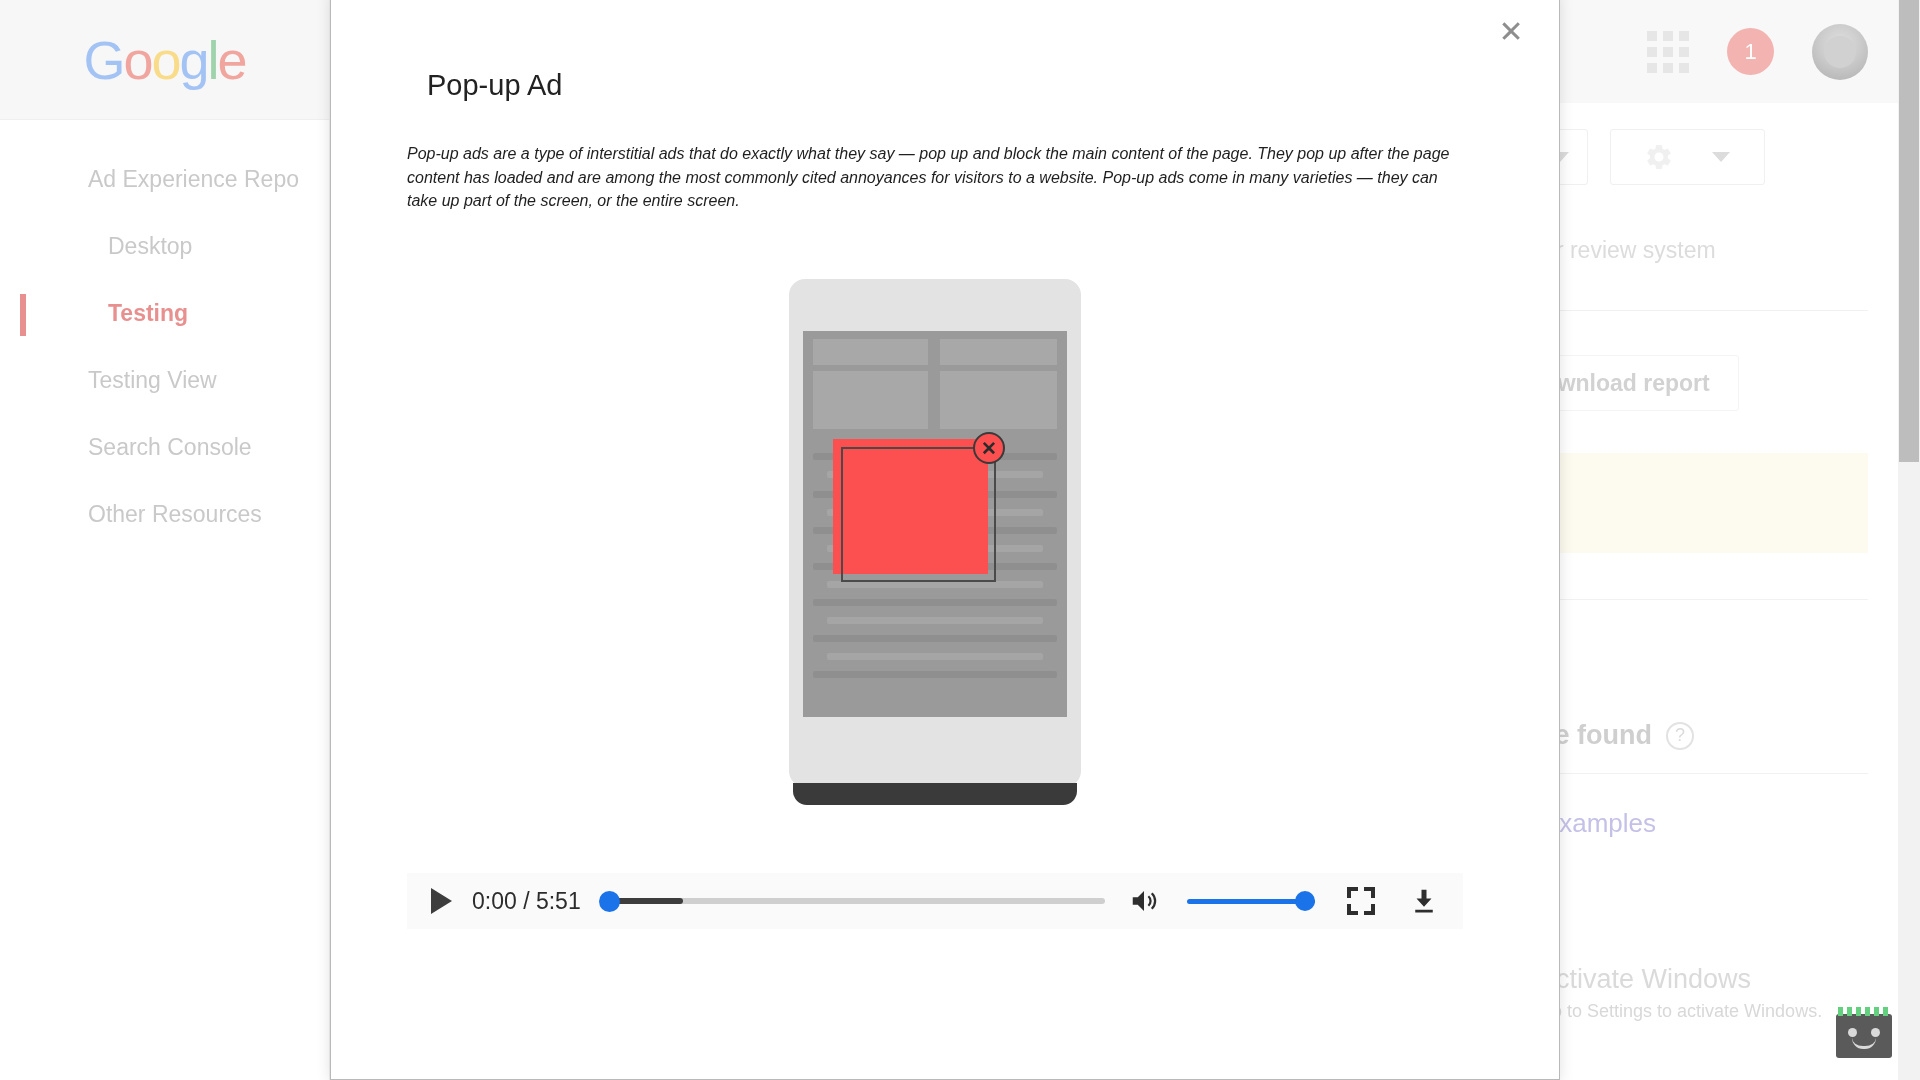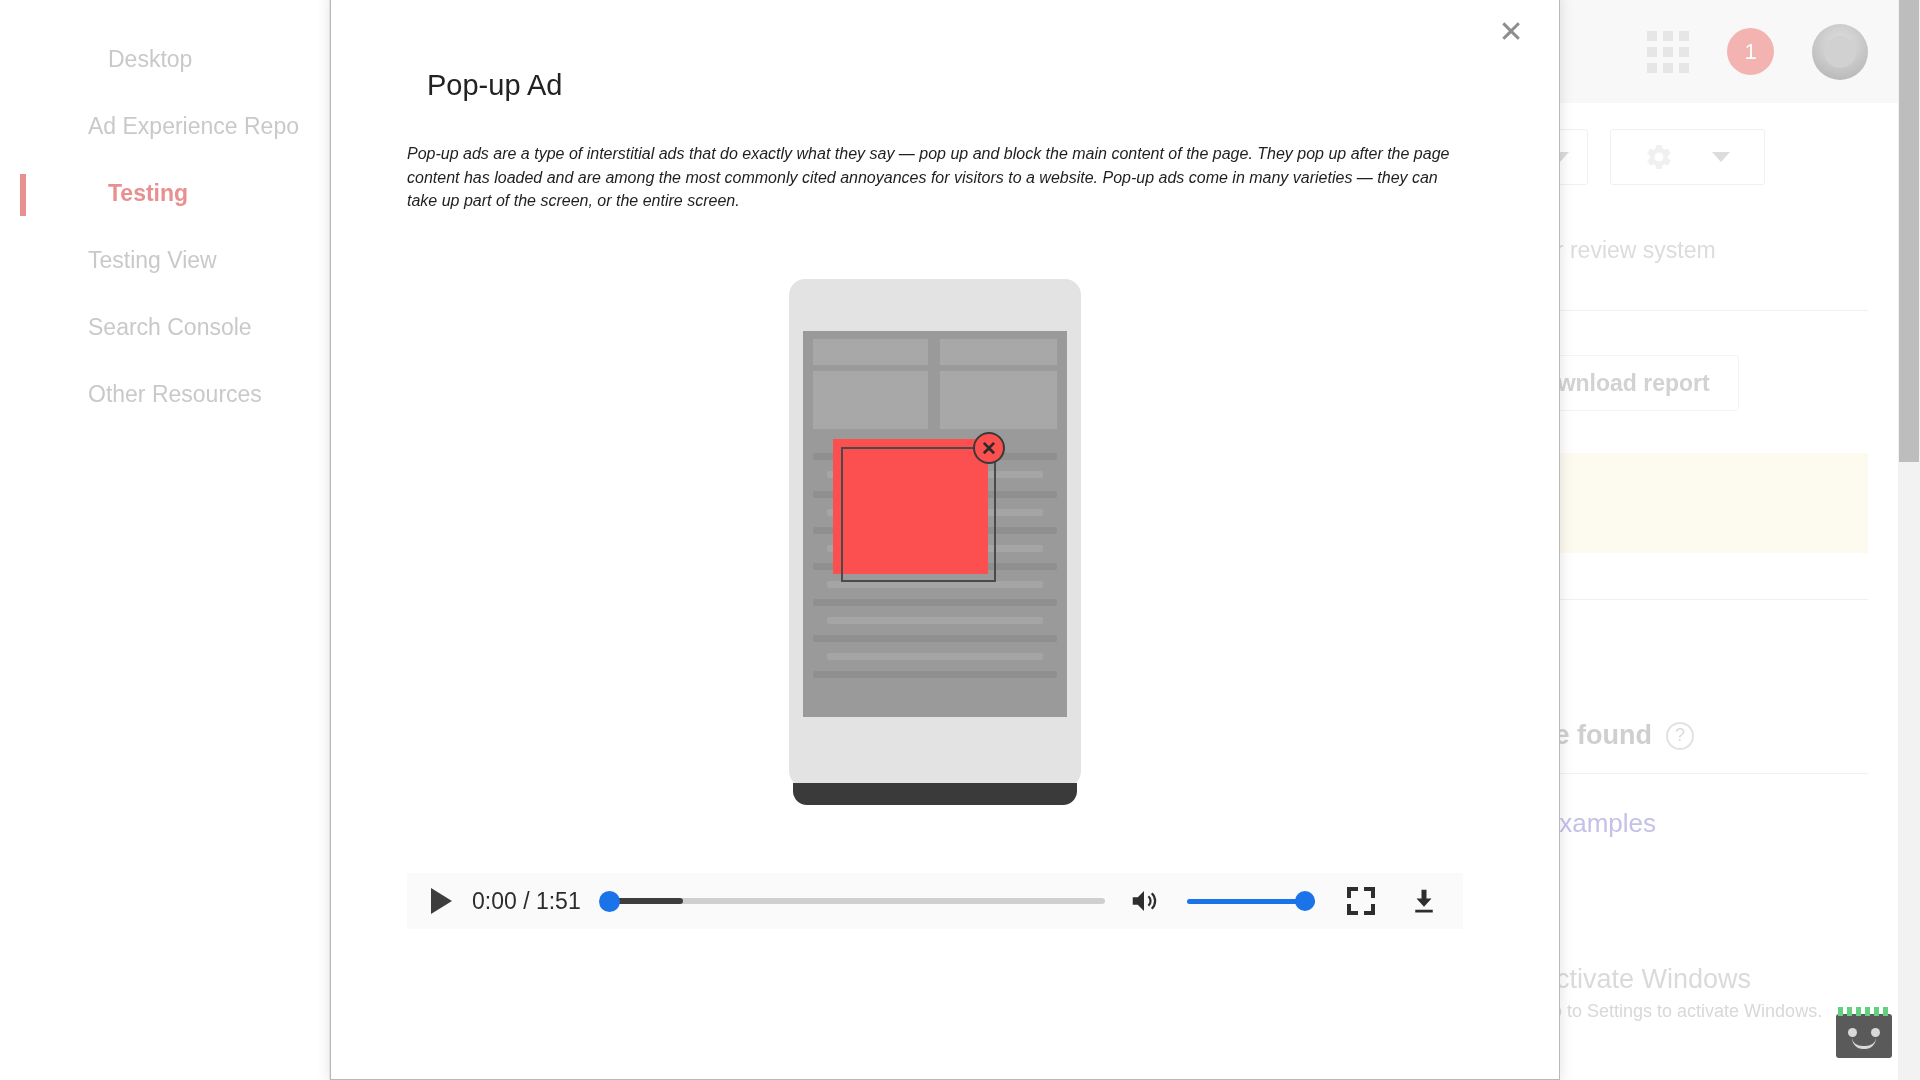--- a/index.html
+++ b/index.html
@@ -184,23 +184,26 @@
   .dlv { width: 30px; height: 30px; cursor: pointer; }
 </style>
 </head>
 <body>
 
 <div id="root">
 
   <div class="bg-layer">
 
     <div class="sidebar">
+      <div class="logo-band">
+        <div class="glogo"><span class="c1">G</span><span class="c2">o</span><span class="c3">o</span><span class="c4">g</span><span class="c5">l</span><span class="c6">e</span></div>
+      </div>
       <div class="nav">
+        <div class="nav-item lvl0">Ad Experience Repo</div>
         <div class="nav-item lvl1">Desktop</div>
-        <div class="nav-item lvl0">Ad Experience Repo</div>
         <div class="nav-item lvl1 active">Testing</div>
         <div class="nav-item lvl0">Testing View</div>
         <div class="nav-item lvl0">Search Console</div>
         <div class="nav-item lvl0">Other Resources</div>
       </div>
     </div>
 
     <div class="main-area">
       <div class="topbar">
         <div class="apps-grid">
@@ -303,21 +306,21 @@
               <div class="popup-out"></div>
               <div class="popup-x">✕</div>
             </div>
           </div>
         </div>
       </div>
     </div>
 
     <div class="vctrl">
       <div class="play-tri"></div>
-      <div class="time">0:00 / 1:51</div>
+      <div class="time">0:00 / 5:51</div>
       <div class="seek">
         <div class="seek-bg"></div>
         <div class="seek-buf" style="width: 16%;"></div>
         <div class="seek-knob" style="left: calc(0% - 4px);"></div>
       </div>
       <svg class="spk" viewBox="0 0 24 24">
         <path fill="#2e2e2e" d="M3 9v6h4l5 5V4L7 9H3z"></path>
         <path fill="none" stroke="#2e2e2e" stroke-width="1.8" d="M15.5 8.2a5 5 0 010 7.6"></path>
         <path fill="none" stroke="#2e2e2e" stroke-width="1.8" d="M18.2 5.8a8.5 8.5 0 010 12.4"></path>
       </svg>

